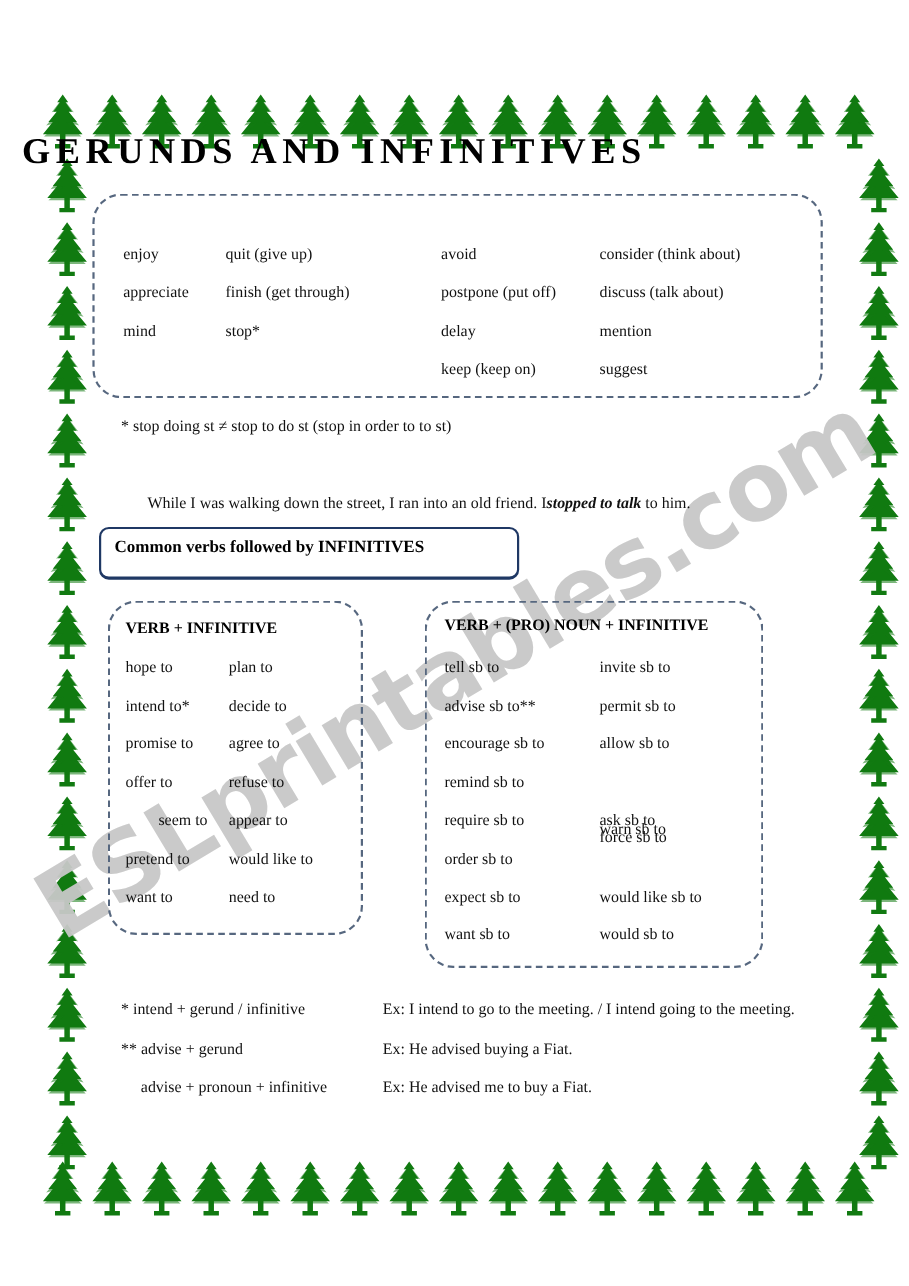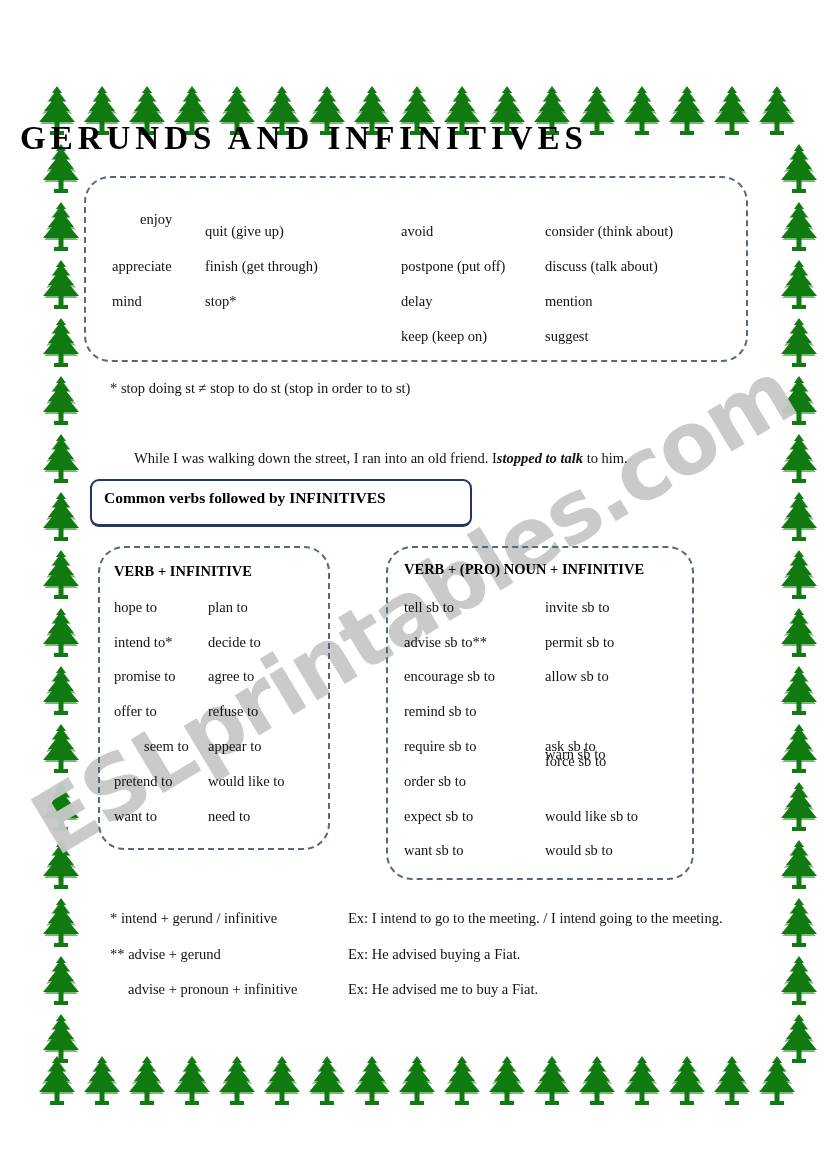--- a/index.html
+++ b/index.html
@@ -652,21 +652,21 @@
 
   <div class="watermark">ESLprintables.com</div>
 
   <div class="content">
 
     <div class="title">GERUNDS AND INFINITIVES</div>
 
     <div class="dashed-box" style="left:84px; top:176px; width:660px; height:182px;"></div>
 
 
-    <div class="verb" style="left:112px; top:211px;margin-left:28px;">enjoy</div>
+    <div class="verb" style="left:112px; top:223px;">enjoy</div>
     <div class="verb" style="left:112px; top:258px;">appreciate</div>
     <div class="verb" style="left:112px; top:293px;">mind</div>
 
     <div class="verb" style="left:205px; top:223px;">quit (give up)</div>
     <div class="verb" style="left:205px; top:258px;">finish (get through)</div>
     <div class="verb" style="left:205px; top:293px;">stop*</div>
 
     <div class="verb" style="left:401px; top:223px;">avoid</div>
     <div class="verb" style="left:401px; top:258px;">postpone (put off)</div>
     <div class="verb" style="left:401px; top:293px;">delay</div>

